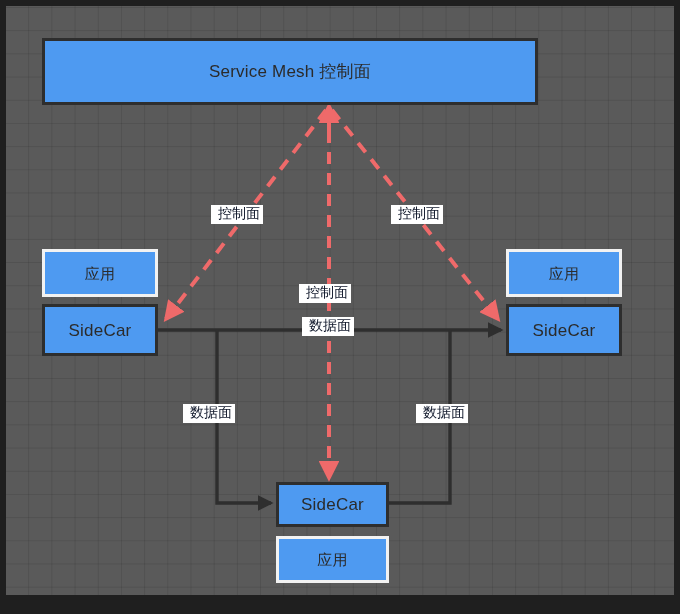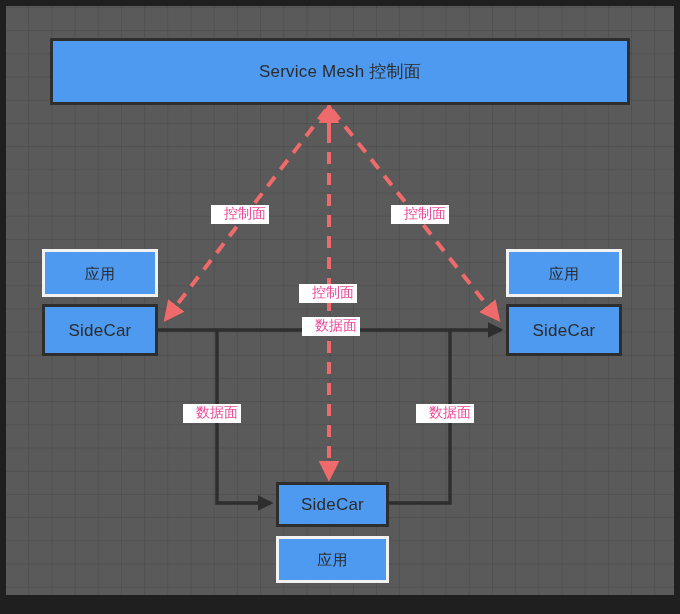--- a/index.html
+++ b/index.html
@@ -49,45 +49,45 @@
     align-items: center;
     justify-content: center;
     color: #2b2b2b;
     letter-spacing: 0.2px;
   }
   .node.dark-border { border: 3px solid #2e2e2e; }
   .node.light-border { border: 3px solid #f2f2f2; align-items: center; }
   .node-label { line-height: 1; white-space: nowrap; }
 
   #node-control-plane {
-    left: 44px; top: 32px; width: 580px; height: 67px;
+    left: 36px; top: 32px; width: 496px; height: 67px;
   }
   #node-control-plane .node-label { font-size: 17px; }
 
   #node-app-left   { left: 36px;  top: 243px; width: 116px; height: 48px; }
   #node-sidecar-left { left: 36px; top: 298px; width: 116px; height: 52px; }
   #node-app-right  { left: 500px; top: 243px; width: 116px; height: 48px; }
   #node-sidecar-right { left: 500px; top: 298px; width: 116px; height: 52px; }
   #node-sidecar-bottom { left: 270px; top: 476px; width: 113px; height: 45px; }
   #node-app-bottom { left: 270px; top: 530px; width: 113px; height: 47px; }
 
   #node-app-left .node-label,
   #node-app-right .node-label,
   #node-app-bottom .node-label { font-size: 15px; }
   #node-sidecar-left .node-label,
   #node-sidecar-right .node-label,
   #node-sidecar-bottom .node-label { font-size: 17px; }
 
   .edge-label {
     position: absolute;
     background: #ffffff;
-    color: #ec4899;
+    color: #0f172a;
     font-size: 14px;
     line-height: 1.12;
-    padding: 1px 3px 2px 13px;
+    padding: 1px 3px 2px 7px;
     white-space: nowrap;
     box-sizing: border-box;
   }
   #label-cp-left   { left: 205px; top: 199px; }
   #label-cp-right  { left: 385px; top: 199px; }
   #label-cp-center { left: 293px; top: 278px; }
   #label-dp-center { left: 296px; top: 311px; }
   #label-dp-left   { left: 177px; top: 398px; }
   #label-dp-right  { left: 410px; top: 398px; }
 </style>

